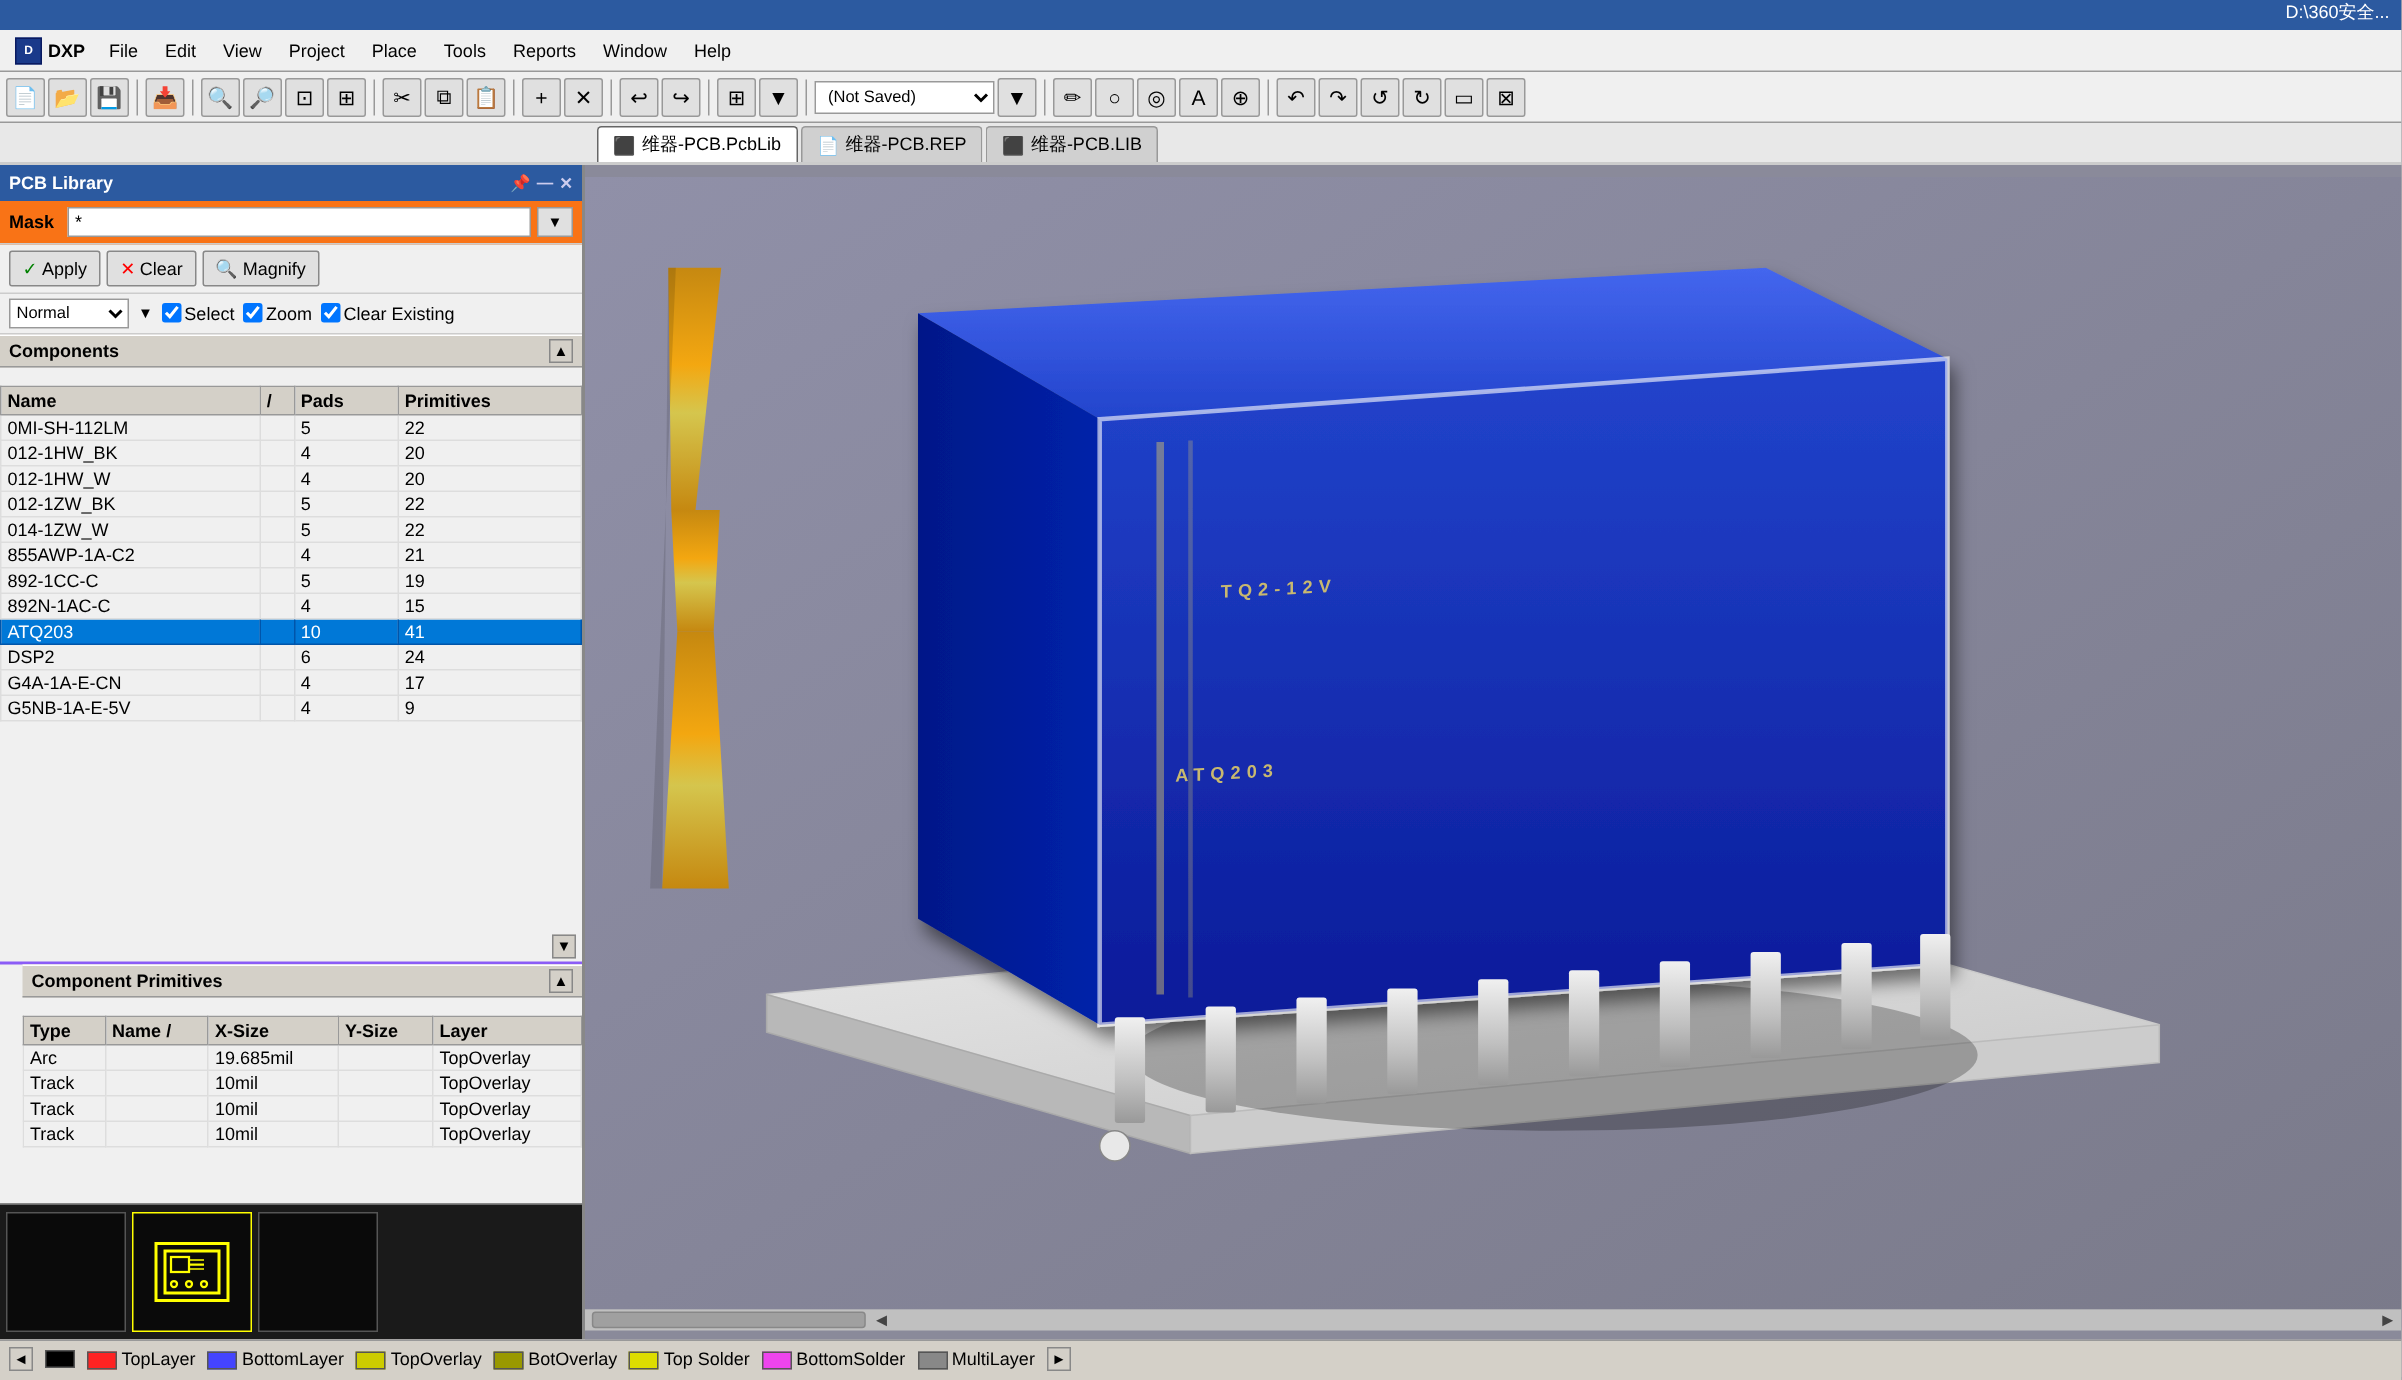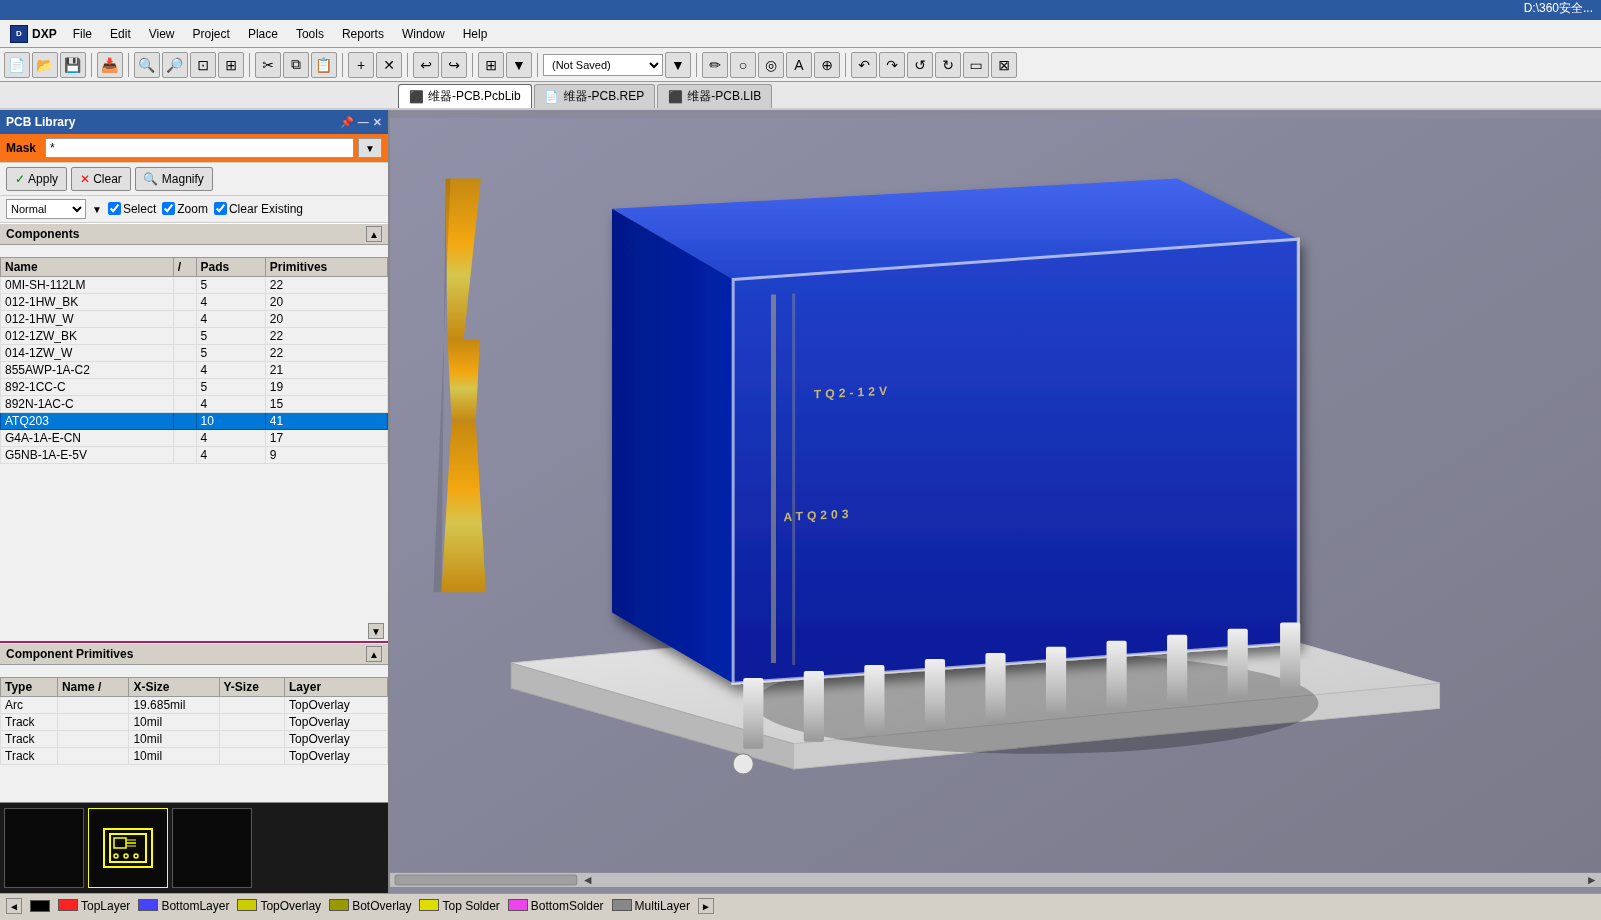--- a/index.html
+++ b/index.html
@@ -184,21 +184,21 @@
       cursor: pointer;
     }
     .checkbox-item input { cursor: pointer; }
 
     
     #components-section {
       display: flex;
       flex-direction: column;
       flex: 1;
       overflow: hidden;
-      border-bottom: 2px solid #be185d;
+      border-bottom: 2px solid #8b5cf6;
     }
     .section-header {
       background: #d4d0c8;
       border-bottom: 1px solid #999;
       border-top: 1px solid #fff;
       padding: 2px 6px;
       font-weight: bold;
       font-size: 12px;
       display: flex;
       align-items: center;
@@ -241,20 +241,21 @@
       flex: 1;
       margin-top: 12px;
     }
 
     
     #primitives-section {
       display: flex;
       flex-direction: column;
       height: 160px;
       border-bottom: 1px solid #888;
+      padding-left: 15px;
     }
 
     
     #thumbnail-area {
       height: 90px;
       background: #1a1a1a;
       display: flex;
       align-items: center;
       padding: 4px;
       gap: 4px;
@@ -317,21 +318,21 @@
       height: 25px;
       background: #d4d0c8;
       border-top: 1px solid #999;
       display: flex;
       align-items: center;
       padding: 0 6px;
       gap: 8px;
       font-size: 11px;
     }
     .status-color-item {
-      display: flex; align-items: flex-start; gap: 3px;
+      display: flex; align-items: flex-end; gap: 3px;
       font-size: 10px;
     }
     .status-color-box {
       width: 20px; height: 12px;
       border: 1px solid #555;
     }
     .status-scroll {
       width: 16px; height: 16px;
       border: 1px solid #888;
       background: #d4d0c8;
@@ -538,20 +539,26 @@
       <td>892N-1AC-C</td>
       <td></td>
       <td>4</td>
       <td>15</td>
     </tr>
               <tr class="selected">
       <td>ATQ203</td>
       <td></td>
       <td>10</td>
       <td>41</td>
+    </tr>
+              <tr>
+      <td>DSP2</td>
+      <td></td>
+      <td>6</td>
+      <td>24</td>
     </tr>
               <tr>
       <td>G4A-1A-E-CN</td>
       <td></td>
       <td>4</td>
       <td>17</td>
     </tr>
               <tr>
       <td>G5NB-1A-E-5V</td>
       <td></td>

